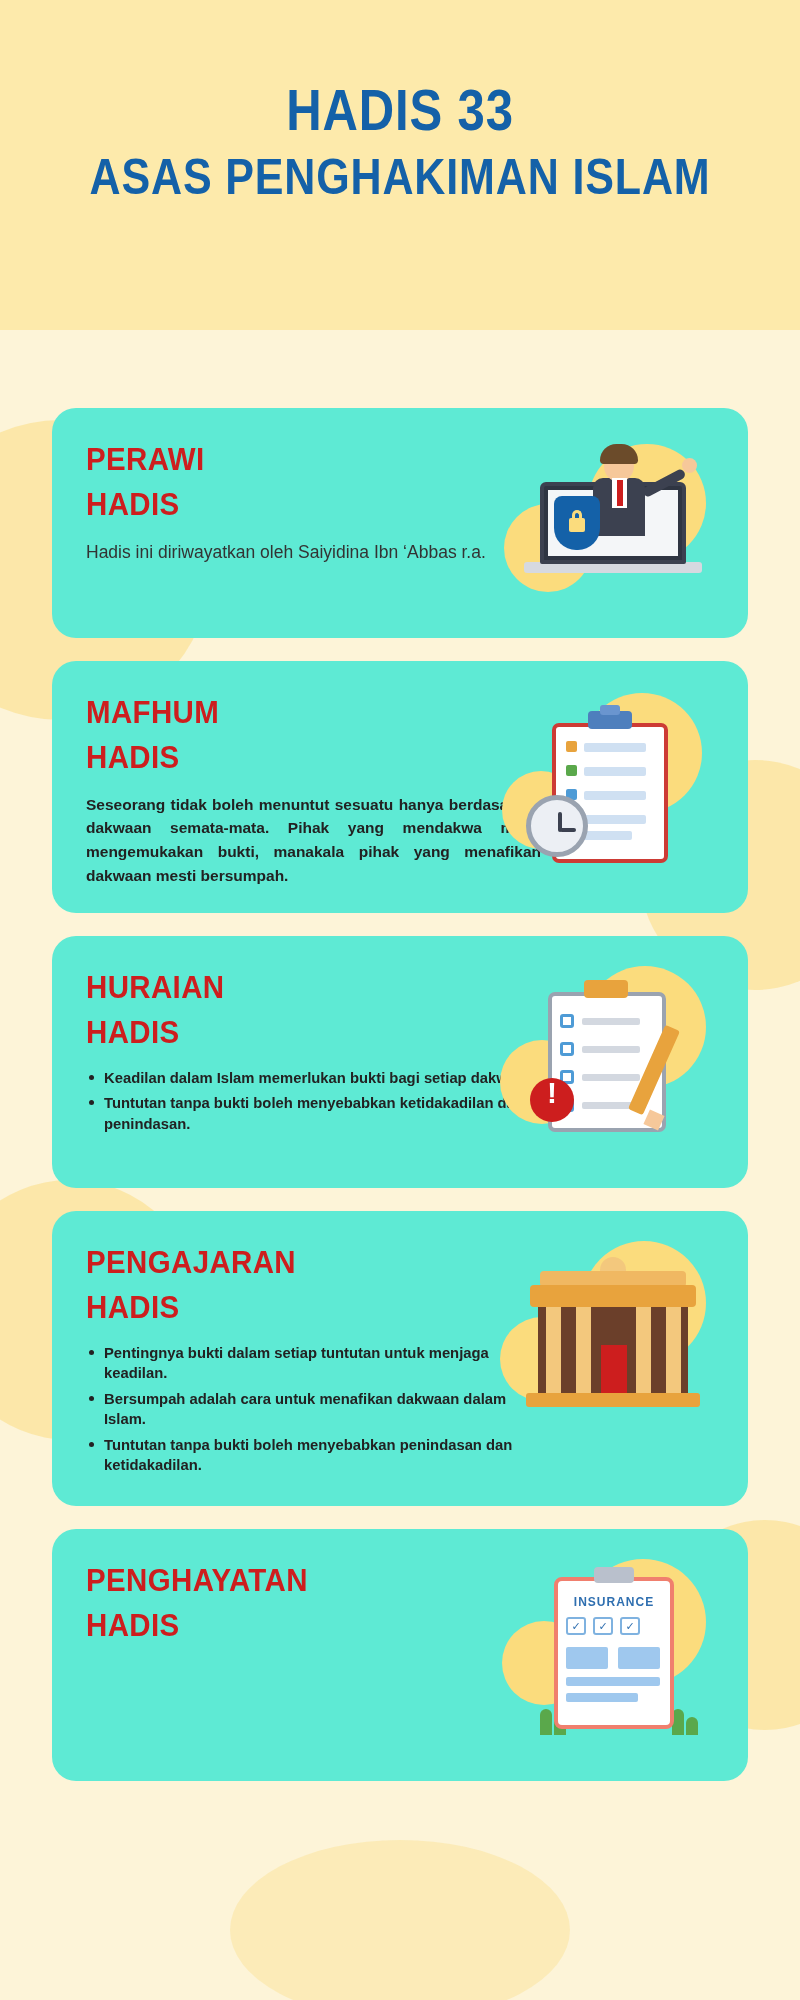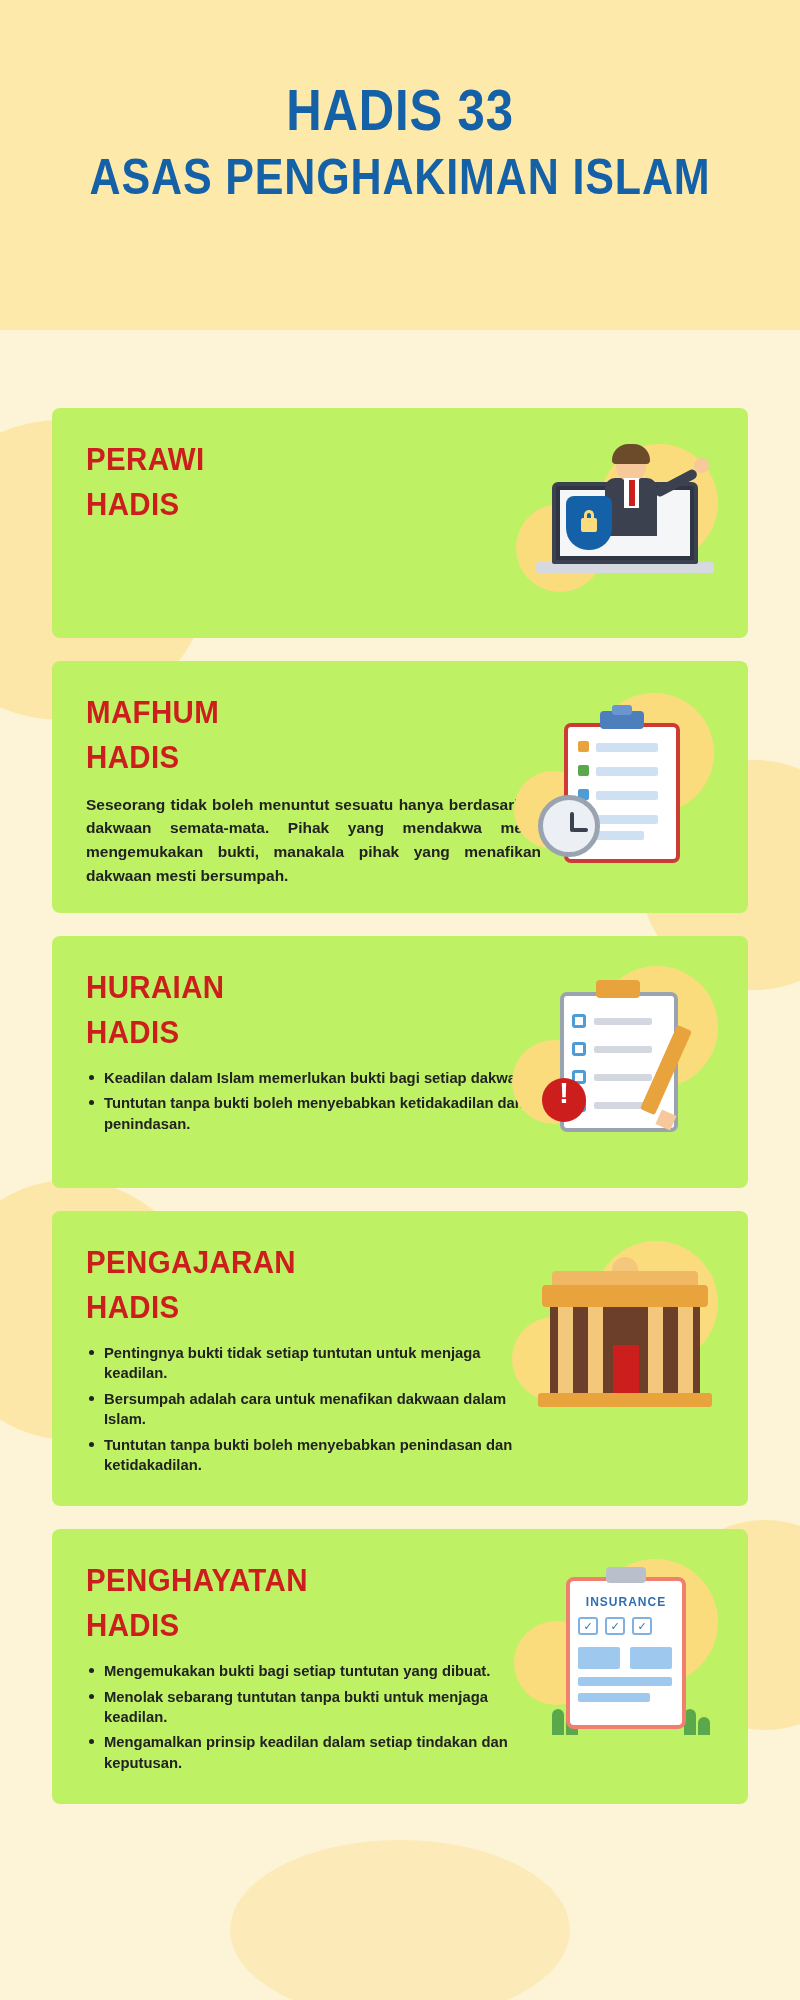--- a/index.html
+++ b/index.html
@@ -54,22 +54,22 @@
   
   .cards {
     position: absolute;
     left: 0; top: 408px;
     width: 800px;
     z-index: 5;
   }
   .card {
     position: relative;
     margin: 0 52px 23px 52px;
-    background: #bef264;
-    border-radius: 8px;
+    background: #5eead4;
+    border-radius: 24px;
     min-height: 230px;
     padding: 30px 34px 26px 34px;
     overflow: hidden;
   }
   .card.tall { min-height: 252px; }
   .card-heading {
     color: #cd1e1e;
     font-size: 31px;
     font-weight: bold;
     line-height: 1.45;
@@ -112,21 +112,21 @@
     position: absolute;
     left: 3px; top: 7px;
     width: 5px; height: 5px;
     background: #222;
     border-radius: 50%;
   }
 
   
   .illus {
     position: absolute;
-    right: 10px; top: 26px;
+    right: 22px; top: 26px;
     width: 230px; height: 190px;
   }
   .illus .splash {
     position: absolute;
     background: #fbdc7d;
     border-radius: 50%;
   }
 
   
   .lap-base { position:absolute; left:28px; top:128px; width:178px; height:11px; background:#d6d9e0; border-radius:3px; }
@@ -195,20 +195,23 @@
   <div class="title-line1">HADIS 33</div>
   <div class="title-line2">ASAS PENGHAKIMAN ISLAM</div>
 </div>
 
 <div class="cards">
 
   <div class="card">
     <div class="card-heading">
       <span>PERAWI</span>
       <span class="hl2">HADIS</span>
+    </div>
+    <div class="card-body">
+      <p class="body-plain">Hadis ini diriwayatkan oleh Saiyidina Ibn ‘Abbas r.a.</p>
     </div>
     <div class="illus">
       <div class="splash" style="left:92px; top:10px; width:118px; height:118px;"></div>
       <div class="splash" style="left:8px; top:70px; width:88px; height:88px;"></div>
       <div class="lap-base"></div>
       <div class="lap-screen"></div>
       <div class="lap-inner"></div>
       <div class="person-arm"></div>
       <div class="person-hand"></div>
       <div class="person-body"></div>
@@ -280,21 +283,21 @@
     </div>
   </div>
 
   <div class="card tall">
     <div class="card-heading">
       <span>PENGAJARAN</span>
       <span class="hl2">HADIS</span>
     </div>
     <div class="card-body">
       <ul class="body-list">
-        <li>Pentingnya bukti tidak setiap tuntutan untuk menjaga keadilan.</li>
+        <li>Pentingnya bukti dalam setiap tuntutan untuk menjaga keadilan.</li>
         <li>Bersumpah adalah cara untuk menafikan dakwaan dalam Islam.</li>
         <li>Tuntutan tanpa bukti boleh menyebabkan penindasan dan ketidakadilan.</li>
       </ul>
     </div>
     <div class="illus">
       <div class="splash" style="left:86px; top:4px; width:124px; height:124px;"></div>
       <div class="splash" style="left:4px; top:80px; width:84px; height:84px;"></div>
       <div class="ch-dome"></div>
       <div class="ch-roof2"></div>
       <div class="ch-roof"></div>
@@ -305,27 +308,20 @@
       <div class="ch-col" style="left:170px;"></div>
       <div class="ch-door"></div>
       <div class="ch-base"></div>
     </div>
   </div>
 
   <div class="card tall">
     <div class="card-heading">
       <span>PENGHAYATAN</span>
       <span class="hl2">HADIS</span>
-    </div>
-    <div class="card-body">
-      <ul class="body-list">
-        <li>Mengemukakan bukti bagi setiap tuntutan yang dibuat.</li>
-        <li>Menolak sebarang tuntutan tanpa bukti untuk menjaga keadilan.</li>
-        <li>Mengamalkan prinsip keadilan dalam setiap tindakan dan keputusan.</li>
-      </ul>
     </div>
     <div class="illus">
       <div class="splash" style="left:84px; top:4px; width:126px; height:126px;"></div>
       <div class="splash" style="left:6px; top:66px; width:84px; height:84px;"></div>
       <div class="grass" style="left:44px;"></div>
       <div class="grass" style="left:58px; height:18px;"></div>
       <div class="grass" style="left:176px;"></div>
       <div class="grass" style="left:190px; height:18px;"></div>
       <div class="ins-cb"></div>
       <div class="ins-clip"></div>

